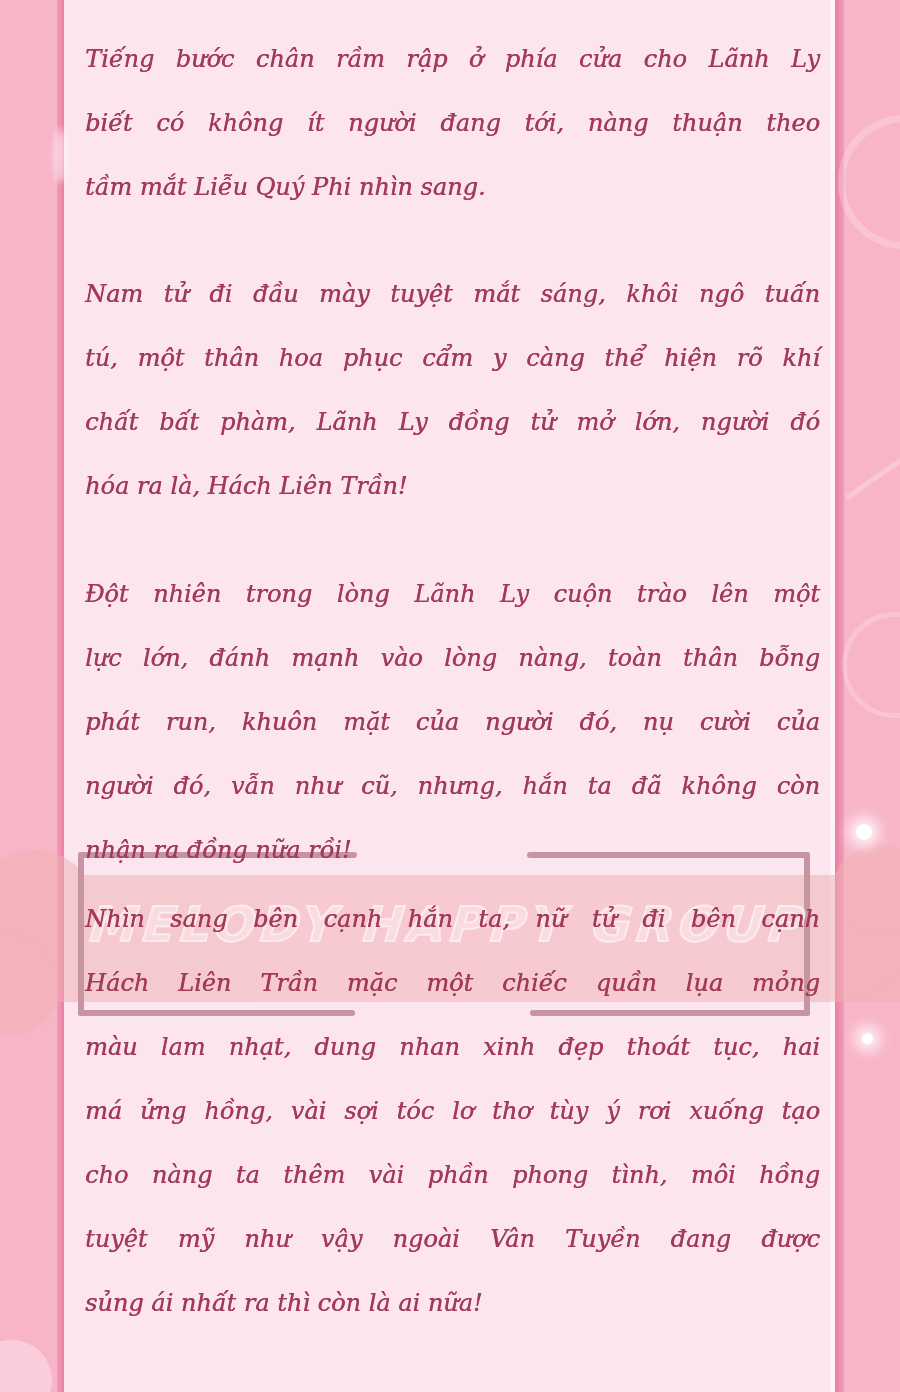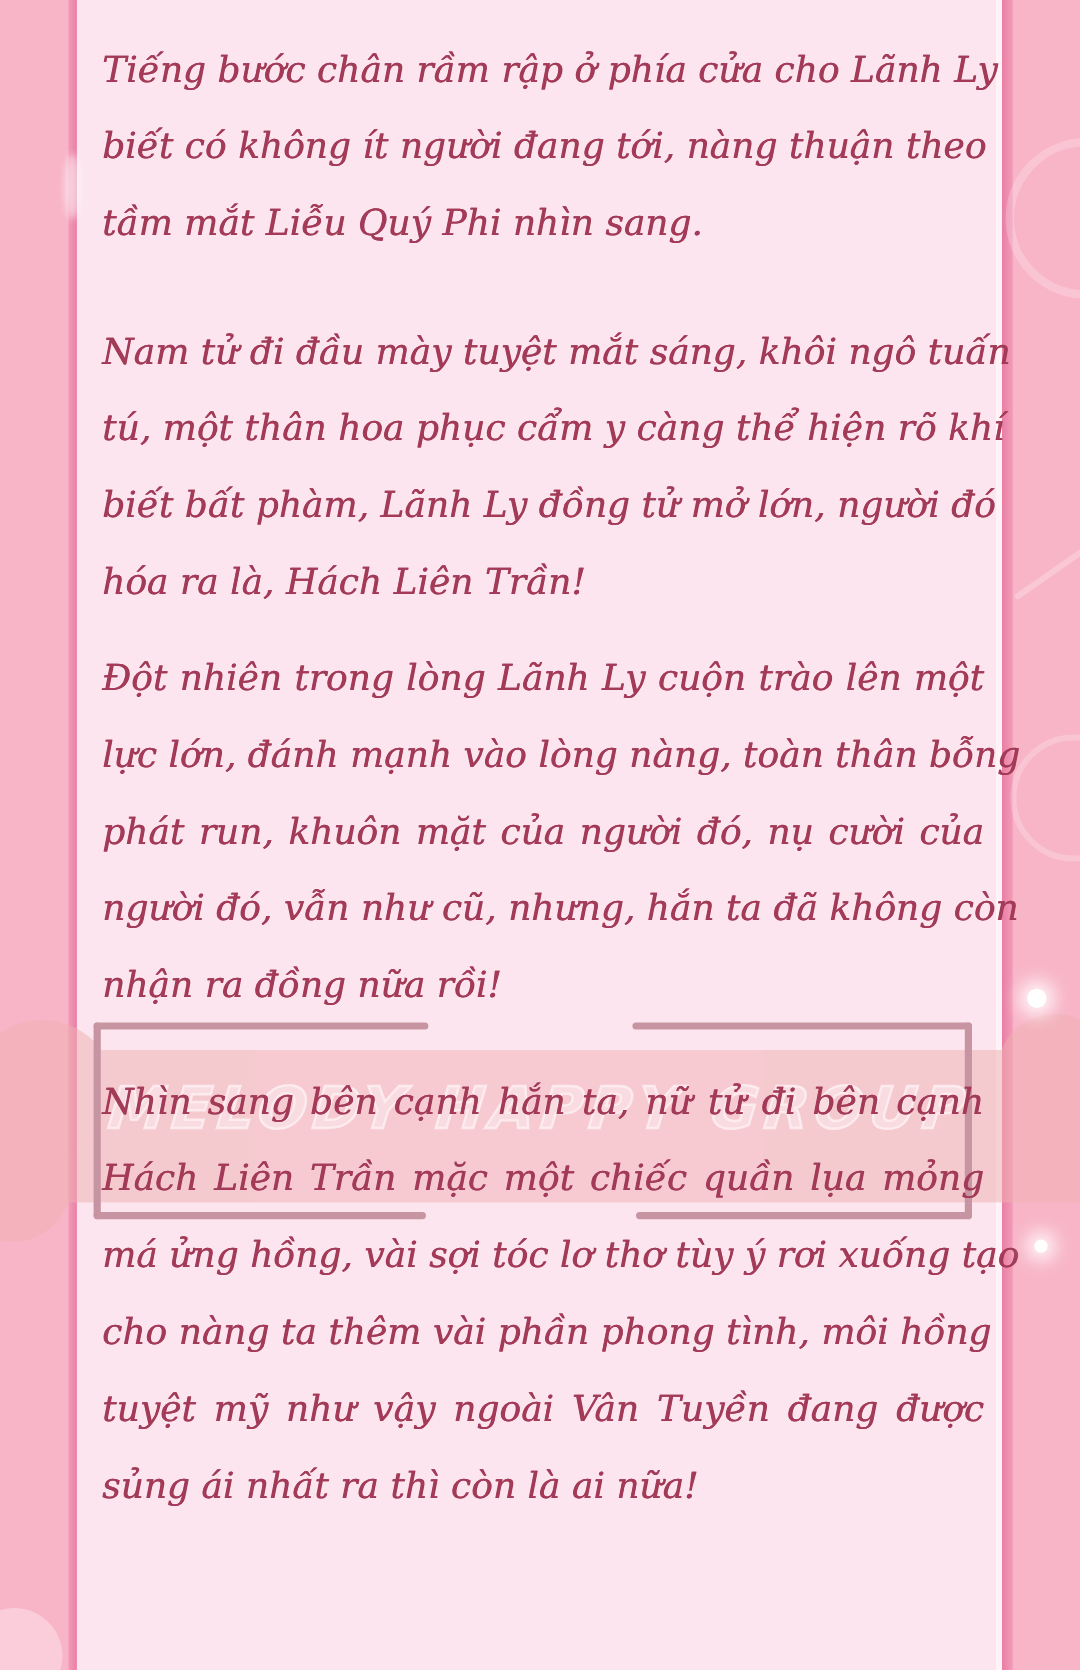--- a/index.html
+++ b/index.html
@@ -54,27 +54,27 @@
     color: rgba(252, 229, 238, 0.10);
     -webkit-text-stroke: 2px rgba(255, 243, 246, 0.75);
     text-shadow: 0 0 1px rgba(255, 248, 250, 0.4);
     transform: skewX(-6deg);
     pointer-events: none;
   }
   
   .para {
     position: absolute; left: 85px; width: 735px;
     color: #a23a58;
-    font-size: 30px; line-height: 64px;
+    font-size: 24px; line-height: 64px;
     font-style: italic;
     text-shadow: 0.4px 0 0 #a23a58;
   }
   .para-1 { top: 27px; }
   .para-2 { top: 262px; }
-  .para-3 { top: 534px; font-style: italic; }
+  .para-3 { top: 562px; font-style: italic; }
   .para-4 { top: 887px; }
   .line { text-align: justify; text-align-last: justify; white-space: nowrap; }
   .line.last { text-align-last: left; }
   
   .sparkle { position: absolute; border-radius: 50%; background: #ffffff;
              box-shadow: 0 0 14px 7px rgba(255,255,255,0.85); }
   .sparkle-1 { left: 856px; top: 824px; width: 16px; height: 16px; }
   .sparkle-2 { left: 862px; top: 1033px; width: 11px; height: 11px; }
   .line-glint { position: absolute; left: 54px; top: 128px; width: 13px; height: 55px;
                 border-radius: 50%; background: rgba(255,255,255,0.55); filter: blur(3px); }
@@ -115,35 +115,36 @@
 
   <div class="para para-1">
     <div class="line">Tiếng bước chân rầm rập ở phía cửa cho Lãnh Ly</div>
     <div class="line">biết có không ít người đang tới, nàng thuận theo</div>
     <div class="line last">tầm mắt Liễu Quý Phi nhìn sang.</div>
   </div>
 
   <div class="para para-2">
     <div class="line">Nam tử đi đầu mày tuyệt mắt sáng, khôi ngô tuấn</div>
     <div class="line">tú, một thân hoa phục cẩm y càng thể hiện rõ khí</div>
-    <div class="line">biết bất phàm, Lãnh Ly đồng tử mở lớn, người đó</div>
+    <div class="line">chất bất phàm, Lãnh Ly đồng tử mở lớn, người đó</div>
     <div class="line last">hóa ra là, Hách Liên Trần!</div>
   </div>
 
   <div class="para para-3">
     <div class="line">Đột nhiên trong lòng Lãnh Ly cuộn trào lên một</div>
     <div class="line">lực lớn, đánh mạnh vào lòng nàng, toàn thân bỗng</div>
     <div class="line">phát run, khuôn mặt của người đó, nụ cười của</div>
     <div class="line">người đó, vẫn như cũ, nhưng, hắn ta đã không còn</div>
     <div class="line last">nhận ra đồng nữa rồi!</div>
   </div>
 
   <div class="para para-4">
     <div class="line">Nhìn sang bên cạnh hắn ta, nữ tử đi bên cạnh</div>
     <div class="line">Hách Liên Trần mặc một chiếc quần lụa mỏng</div>
+    <div class="line">màu lam nhạt, dung nhan xinh đẹp thoát tục, hai</div>
     <div class="line">má ửng hồng, vài sợi tóc lơ thơ tùy ý rơi xuống tạo</div>
     <div class="line">cho nàng ta thêm vài phần phong tình, môi hồng</div>
     <div class="line">tuyệt mỹ như vậy ngoài Vân Tuyền đang được</div>
     <div class="line last">sủng ái nhất ra thì còn là ai nữa!</div>
   </div>
 
   <div class="flower-ring ring-1"></div>
   <div class="flower-ring ring-2"></div>
   <div class="petal-line"></div>
   <div class="line-glint"></div>

